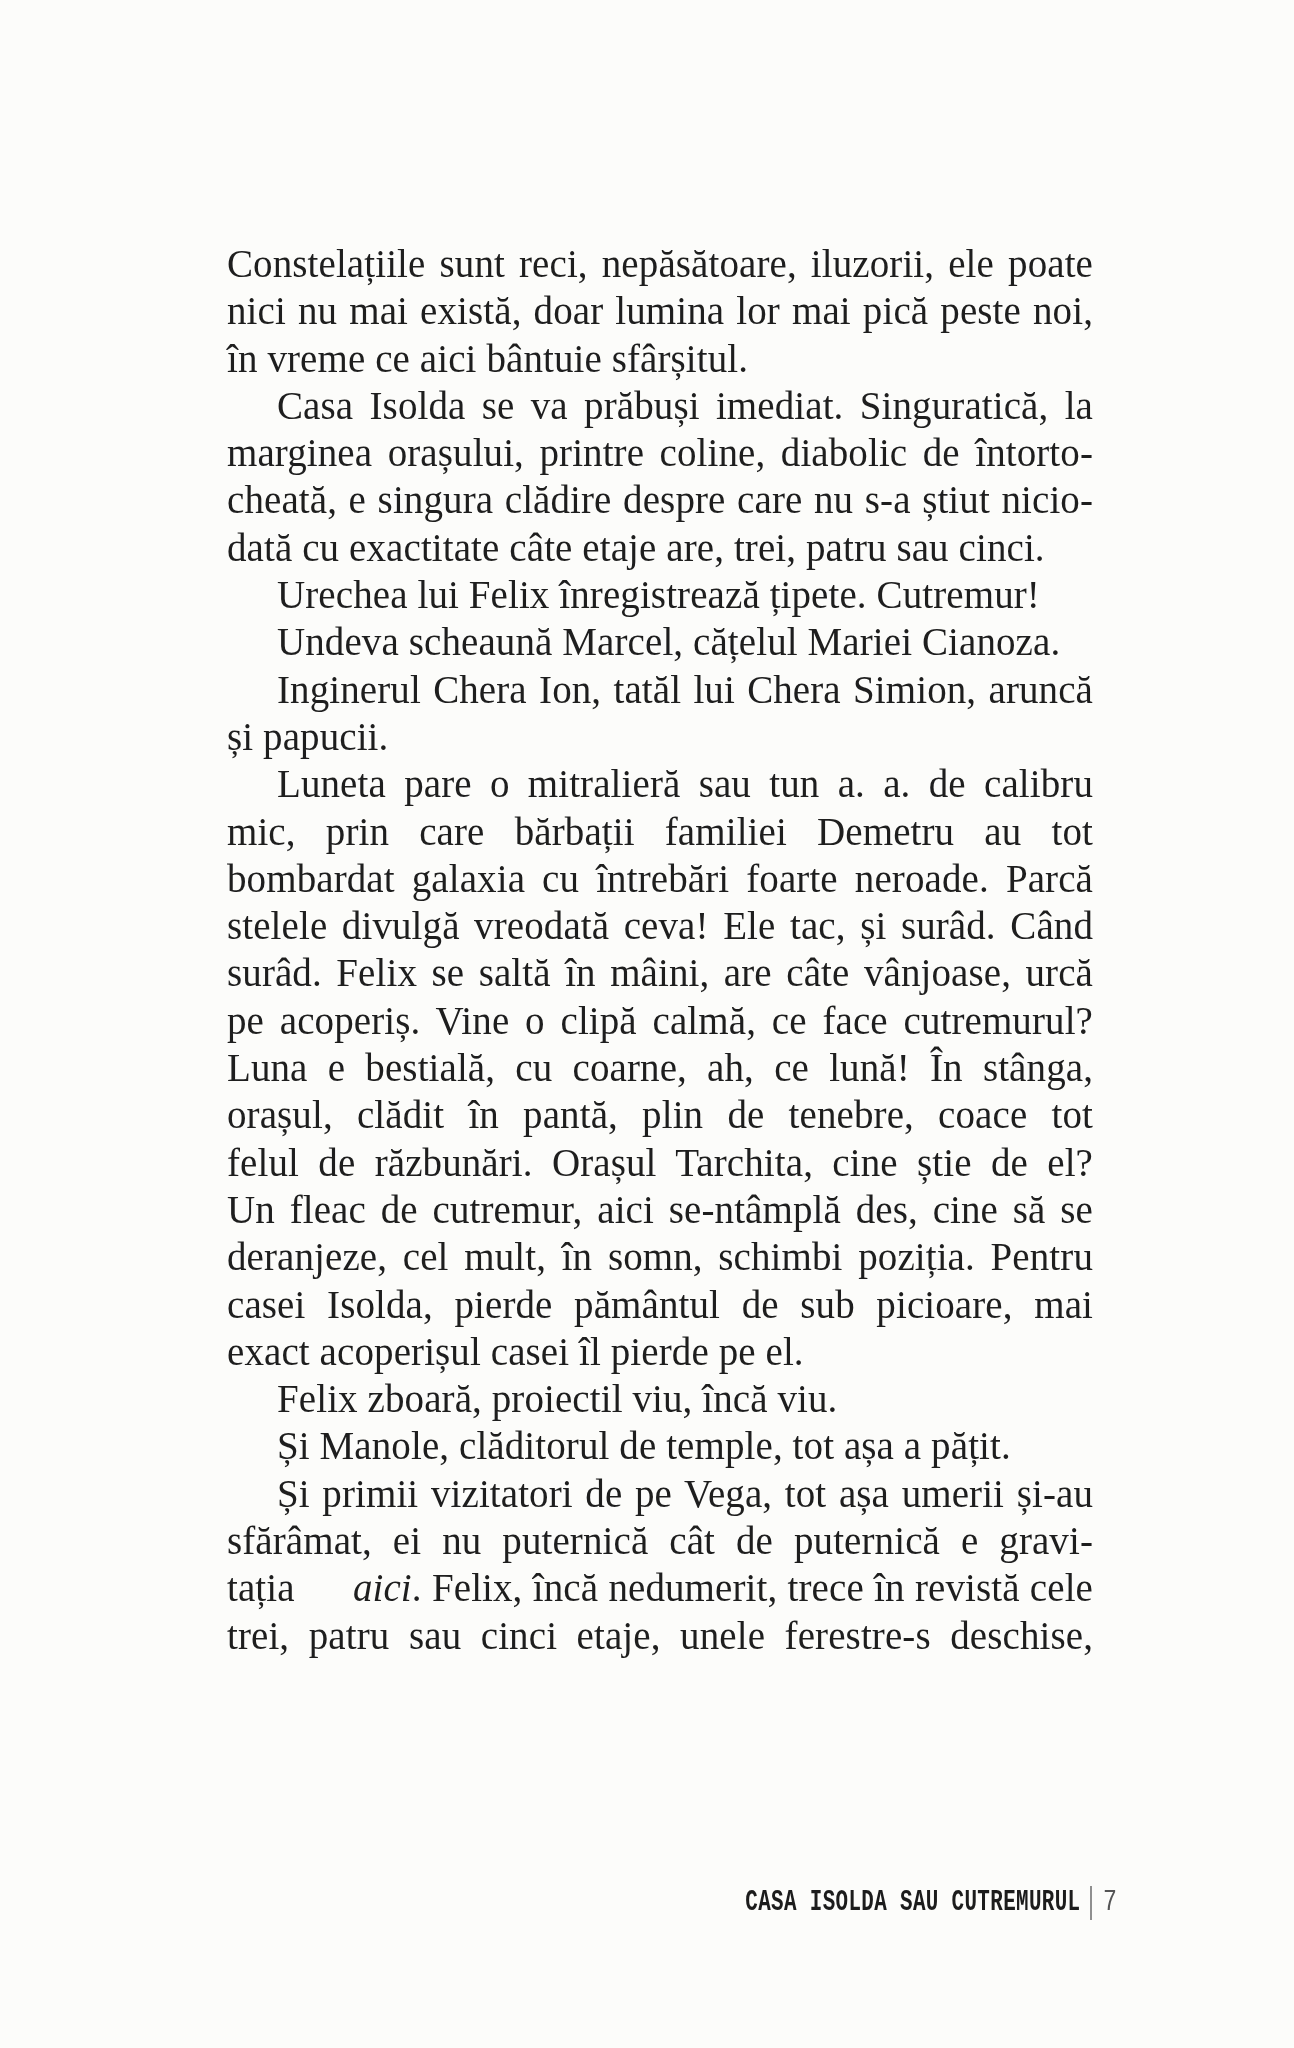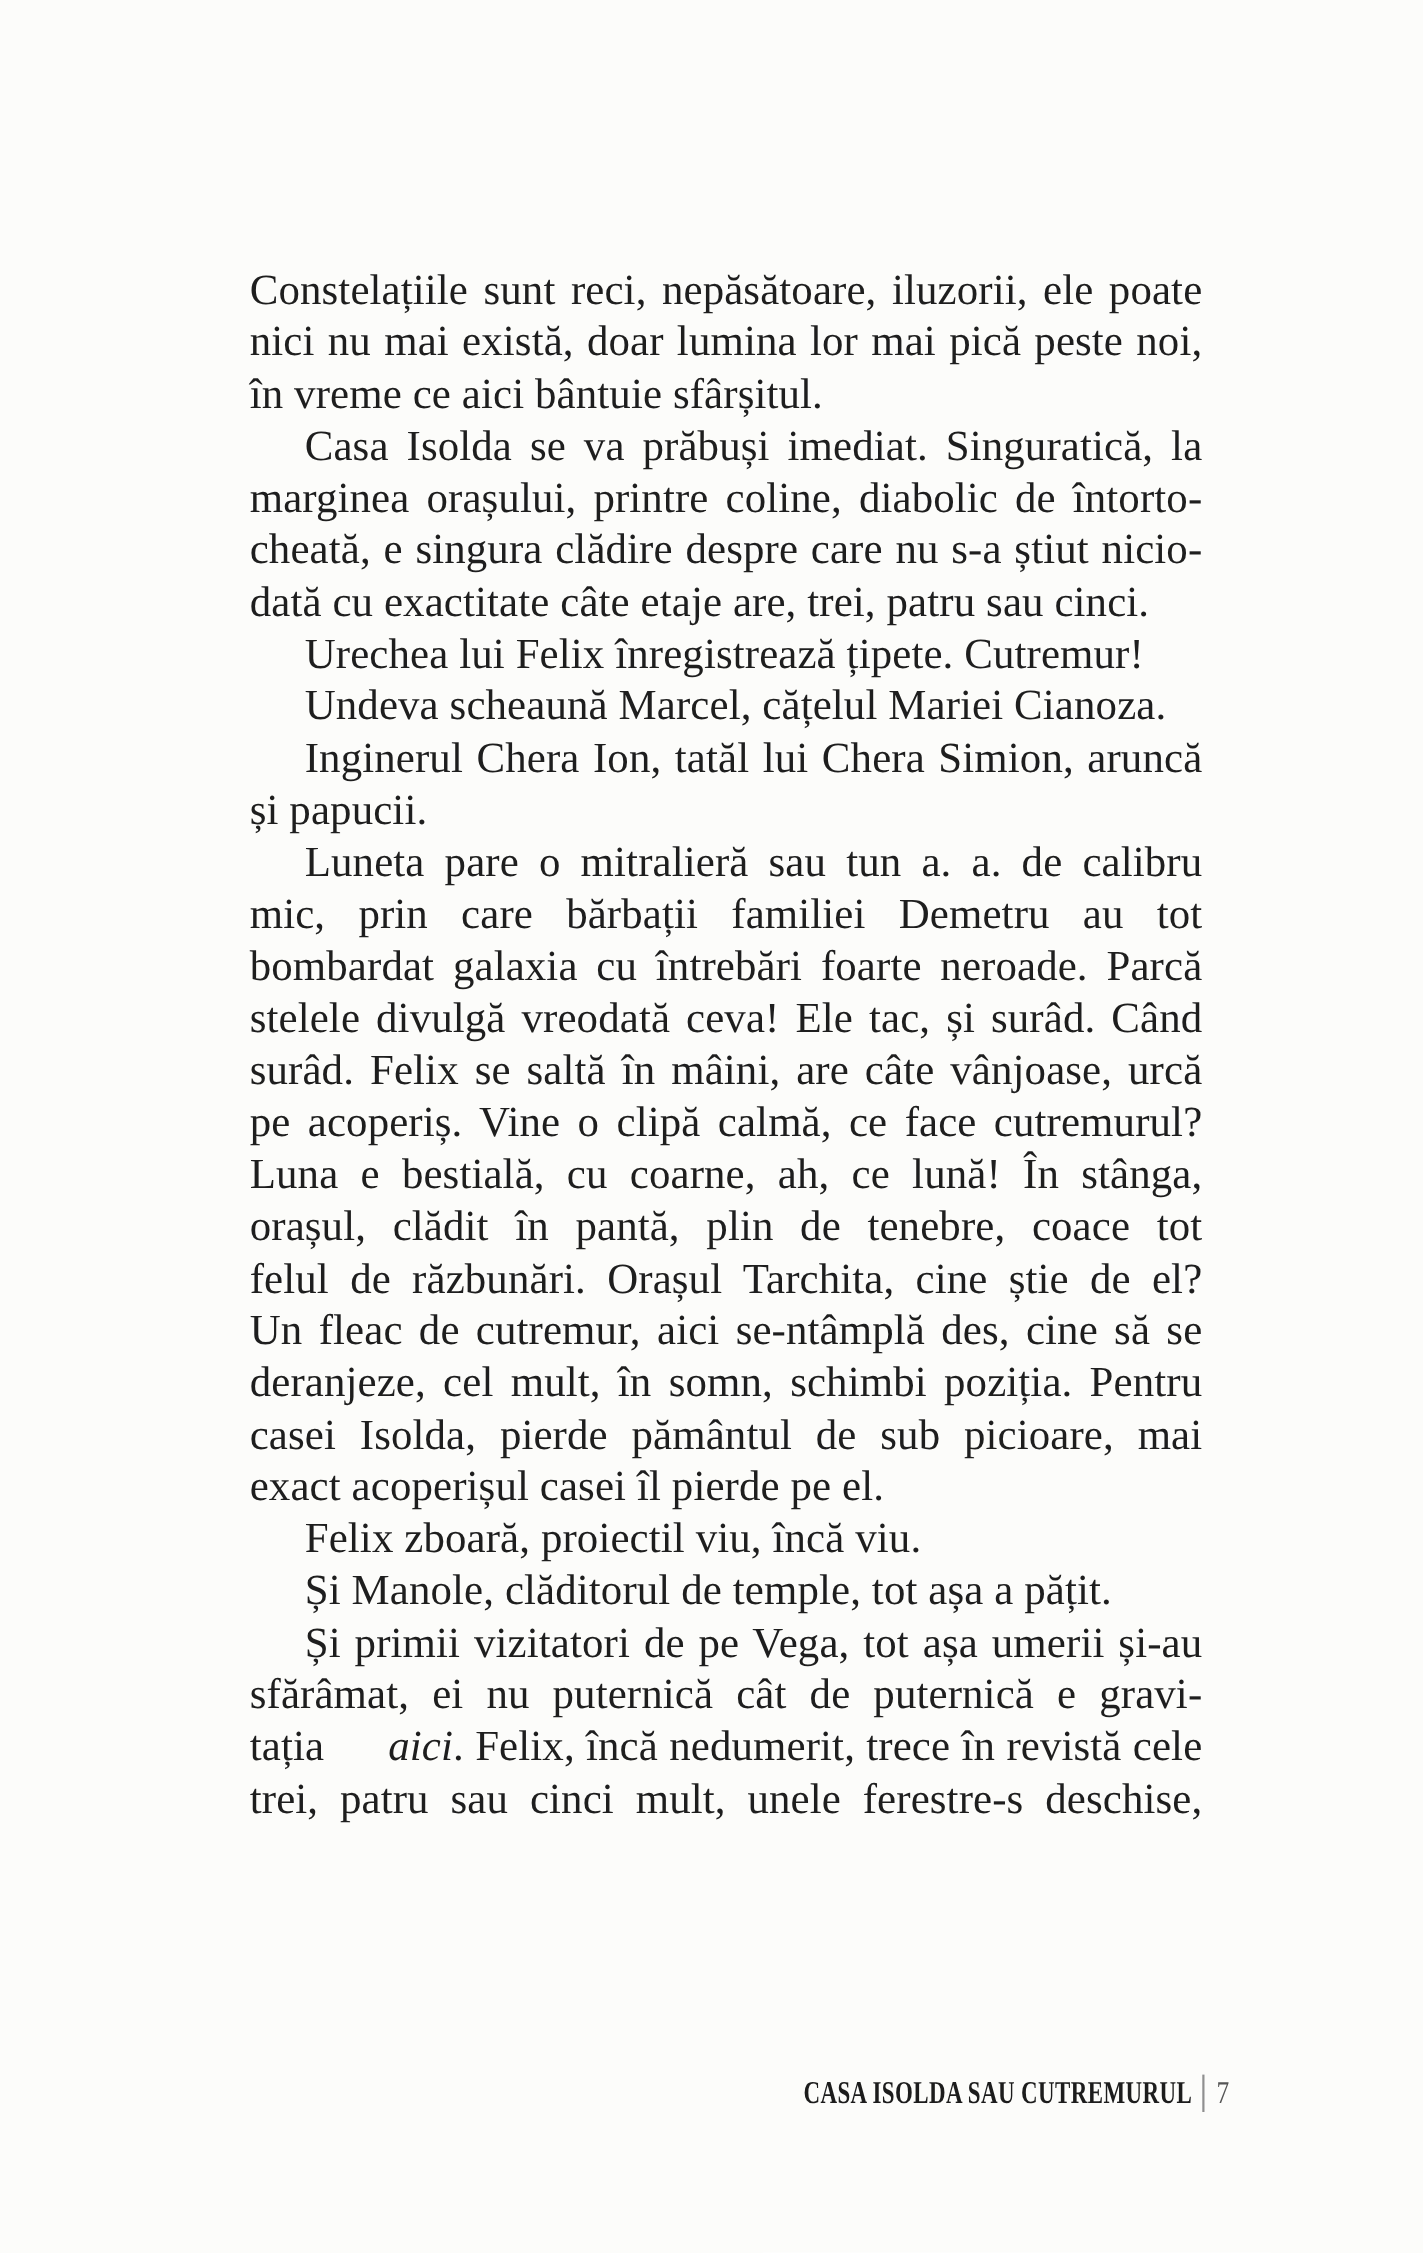--- a/index.html
+++ b/index.html
@@ -24,22 +24,22 @@
   }
   .line { text-align: justify; text-align-last: auto; }
   .line.just { text-align-last: justify; }
   .line.indent { text-indent: 50px; }
   .em { font-style: italic; margin-left: 48px; }
   .footer {
     position: absolute;
     top: 1886px;
     right: 202px;
     display: flex;
-    align-items: center;
-    font-family: Liberation Serif, serif;
+    align-items: flex-start;
+    font-family: Liberation Mono, monospace;
   }
   .footer-title {
     font-weight: bold;
     font-size: 29px;
     letter-spacing: 0.5px;
     white-space: nowrap;
     transform: scaleX(0.72);
     transform-origin: 100% 50%;
   }
   .footer-sep {
@@ -83,21 +83,21 @@
       <div class="line just"><span>felul de răzbunări. Orașul Tarchita, cine știe de el?</span></div>
       <div class="line just"><span>Un fleac de cutremur, aici se-ntâmplă des, cine să se</span></div>
       <div class="line just"><span>deranjeze, cel mult, în somn, schimbi poziția. Pentru</span></div>
       <div class="line just"><span>casei Isolda, pierde pământul de sub picioare, mai</span></div>
       <div class="line"><span>exact acoperișul casei îl pierde pe el.</span></div>
       <div class="line indent"><span>Felix zboară, proiectil viu, încă viu.</span></div>
       <div class="line indent"><span>Și Manole, clăditorul de temple, tot așa a pățit.</span></div>
       <div class="line just indent"><span>Și primii vizitatori de pe Vega, tot așa umerii și-au</span></div>
       <div class="line just"><span>sfărâmat, ei nu puternică cât de puternică e gravi-</span></div>
       <div class="line just"><span>tația </span><span class="em">aici</span><span>. Felix, încă nedumerit, trece în revistă cele</span></div>
-      <div class="line just"><span>trei, patru sau cinci mult, unele ferestre-s deschise,</span></div>
+      <div class="line just"><span>trei, patru sau cinci etaje, unele ferestre-s deschise,</span></div>
     </div>
 
   <div class="footer">
     <span class="footer-title" style="color: rgb(28, 28, 28);">CASA ISOLDA SAU CUTREMURUL</span>
     <span class="footer-sep" style="background: rgb(143, 143, 143);"></span>
     <span class="footer-num" style="color: rgb(85, 85, 85);">7</span>
   </div>
 
 </div>
 

